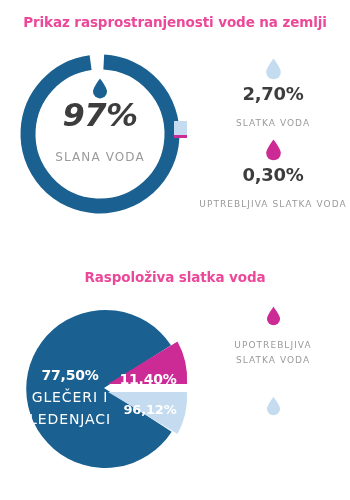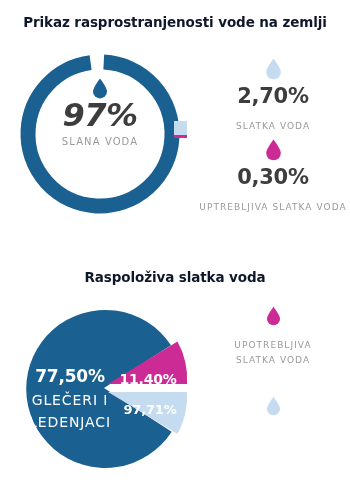--- a/index.html
+++ b/index.html
@@ -11,21 +11,21 @@
     height: 500px;
     background: #ffffff;
     font-family: "DejaVu Sans", "Liberation Sans", sans-serif;
     overflow: hidden;
     position: relative;
   }
 
   
   .section-title {
     text-align: center;
-    color: #0f172a;
+    color: #ec4899;
     font-size: 13.5px;
     font-weight: bold;
     letter-spacing: -0.1px;
     font-family: "DejaVu Sans", "Liberation Sans", sans-serif;
   }
   #title-top {
     position: absolute;
     left: 0; top: 14px; width: 350px;
   }
   #title-bottom {
@@ -49,24 +49,24 @@
   }
   .big-pct {
     font-size: 32px;
     font-weight: bold;
     color: #3d3d3d;
     letter-spacing: -0.5px;
     line-height: 1;
     font-style: italic;
   }
   .big-label {
-    font-size: 10px;
+    font-size: 12px;
     color: #9a9a9a;
     letter-spacing: 1.1px;
-    margin-top: 5px;
+    margin-top: 19px;
   }
 
   
   #gap-chip-light {
     position: absolute;
     left: 174px; top: 121px;
     width: 13px; height: 14px;
     background: #c5dcf0;
   }
   #gap-chip-magenta {
@@ -75,21 +75,21 @@
     width: 13px; height: 3px;
     background: #cc2a95;
   }
 
   
   .legend-item {
     position: absolute;
     text-align: center;
   }
   .legend-value {
-    font-size: 21px;
+    font-size: 18px;
     font-weight: bold;
     color: #3d3d3d;
     letter-spacing: -0.3px;
     line-height: 1.05;
     margin-top: 5px;
   }
   .legend-caption {
     font-size: 9px;
     color: #9a9a9a;
     letter-spacing: 1.05px;
@@ -122,21 +122,21 @@
     letter-spacing: -0.2px;
     line-height: 1;
   }
   .pie-sub {
     font-size: 14px;
     letter-spacing: 0.9px;
     line-height: 1.55;
     margin-top: 5px;
   }
   #pie-label-main { left: 8px; top: 68px; width: 92px; }
-  #pie-label-main .pie-pct { font-size: 17px; }
+  #pie-label-main .pie-pct { font-size: 14px; }
   #pie-label-magenta { left: 96px; top: 72px; width: 72px; }
   #pie-label-magenta .pie-pct { font-size: 14px; }
   #pie-label-lightblue { left: 98px; top: 103px; width: 72px; }
   #pie-label-lightblue .pie-pct { font-size: 13px; }
 </style>
 </head>
 <body>
 
 <div id="title-top" class="section-title">Prikaz rasprostranjenosti vode na zemlji</div>
 
@@ -199,21 +199,21 @@
     <div class="pie-pct">77,50%</div>
     <div class="pie-sub" style="white-space: pre-line;">GLEČERI I
 LEDENJACI</div>
   </div>
 
   <div id="pie-label-magenta" class="pie-label">
     <div class="pie-pct">11,40%</div>
   </div>
 
   <div id="pie-label-lightblue" class="pie-label">
-    <div class="pie-pct">97,71%</div>
+    <div class="pie-pct">96,12%</div>
   </div>
 </div>
 
 <div id="legend-upotrebljiva-pie" class="legend-item">
   <div class="drop-wrap">
     <svg width="15" height="20" viewBox="0 0 16 21" aria-hidden="true">
       <path d="M8 0.5 C8 0.5 1 9.6 1 13.4 A7 7 0 0 0 15 13.4 C15 9.6 8 0.5 8 0.5 Z" fill="#cc2a95"></path>
     </svg>
   </div>
   <div class="legend-caption" style="white-space: pre-line;">UPOTREBLJIVA

